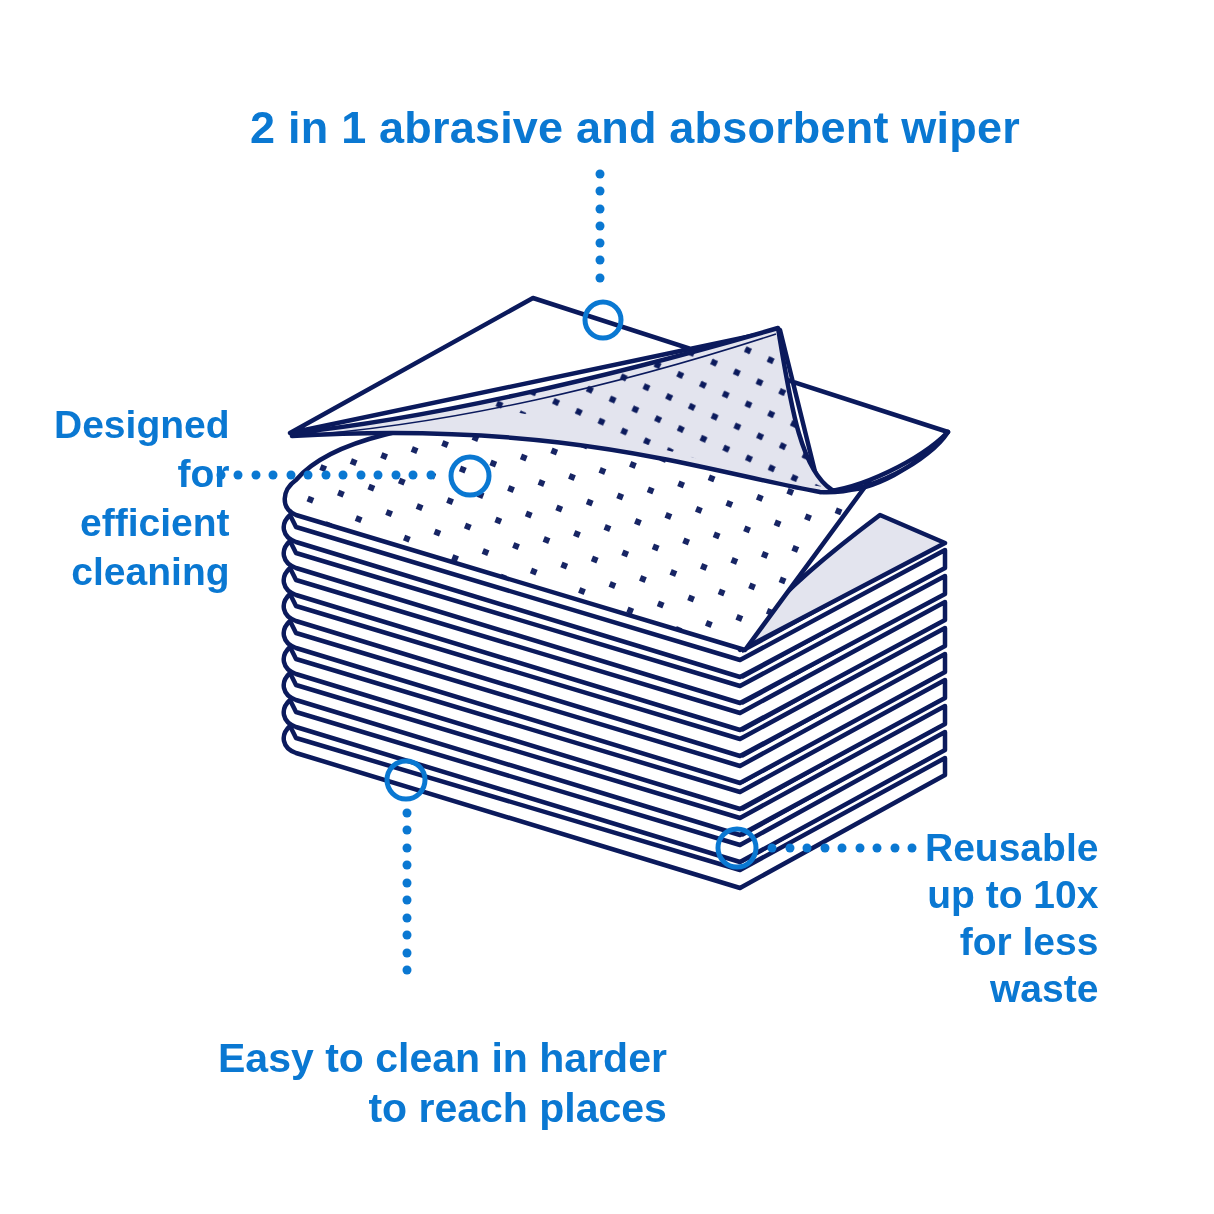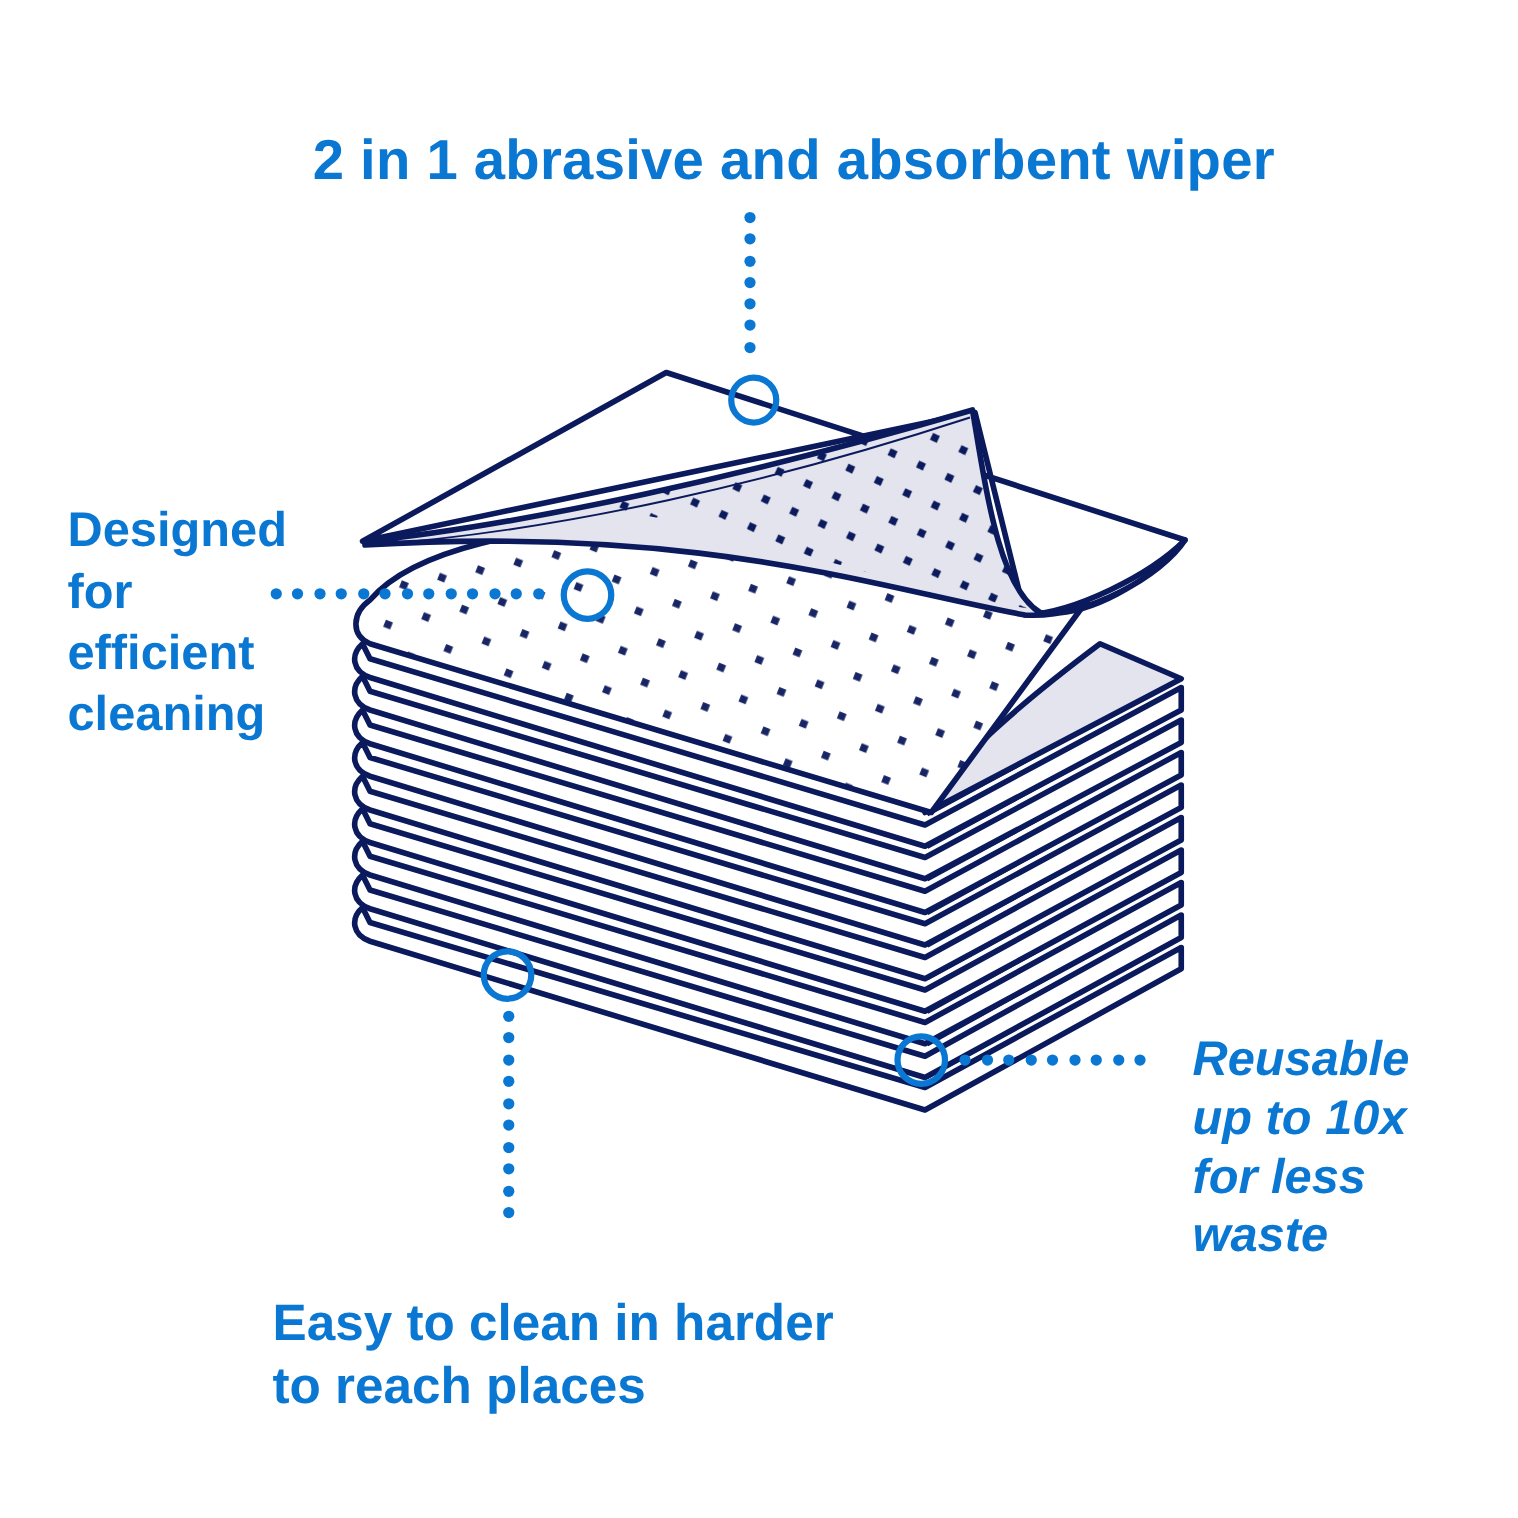--- a/index.html
+++ b/index.html
@@ -1,21 +1,21 @@
 <!DOCTYPE html>
 <html><head>
 <meta charset="utf-8">
 <style>
   html, body { margin: 0; padding: 0; background: #ffffff; }
   body { width: 1214px; height: 1214px; position: relative; overflow: hidden;
          font-family: "Liberation Sans", "DejaVu Sans", sans-serif; }
-  .label { position: absolute; color: #0a78d2; font-weight: bold; white-space: pre-line; }
+  .label { position: absolute; color: #0a78d2; font-weight: bold; white-space: pre-line; text-align: right; }
   .title { left: 0; width: 1270px; top: 100px; text-align: center; font-size: 45px; line-height: 56px; letter-spacing: 0.2px; }
   .left-label { left: 54px; top: 400px; font-size: 39px; line-height: 49px; }
-  .right-label { left: 954px; top: 824px; font-size: 39px; line-height: 47px; font-style: italic; }
+  .right-label { left: 925px; top: 824px; font-size: 39px; line-height: 47px; }
   .bottom-label { left: 218px; top: 992px; font-size: 41px; line-height: 50px; margin-top: 41px; }
   svg.illus { position: absolute; left: 0; top: 0; }
 </style>
 </head>
 <body>
 
 <svg class="illus" width="1214" height="1214" viewBox="0 0 1214 1214" xmlns="http://www.w3.org/2000/svg">
   <defs>
     <pattern id="dots" x="0" y="0" width="52" height="34" patternUnits="userSpaceOnUse" patternTransform="rotate(22)">
       <rect x="4" y="4" width="6" height="6" fill="#0b1a5c"></rect>

